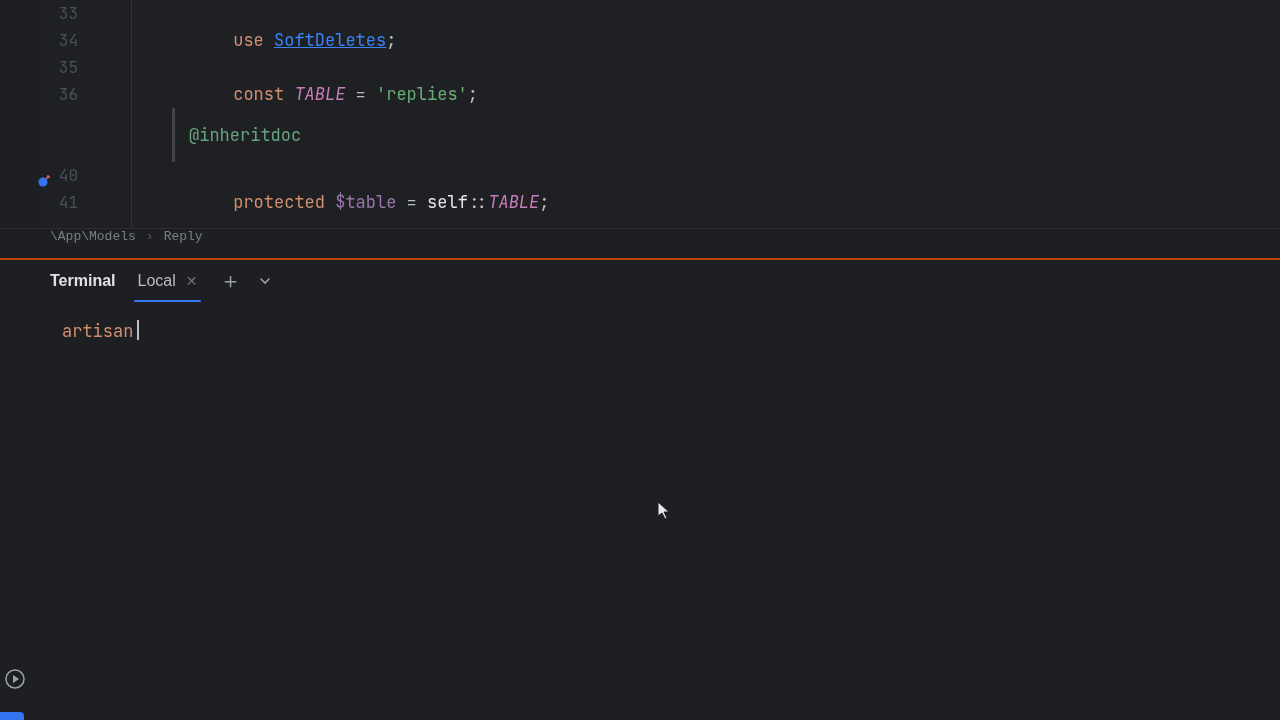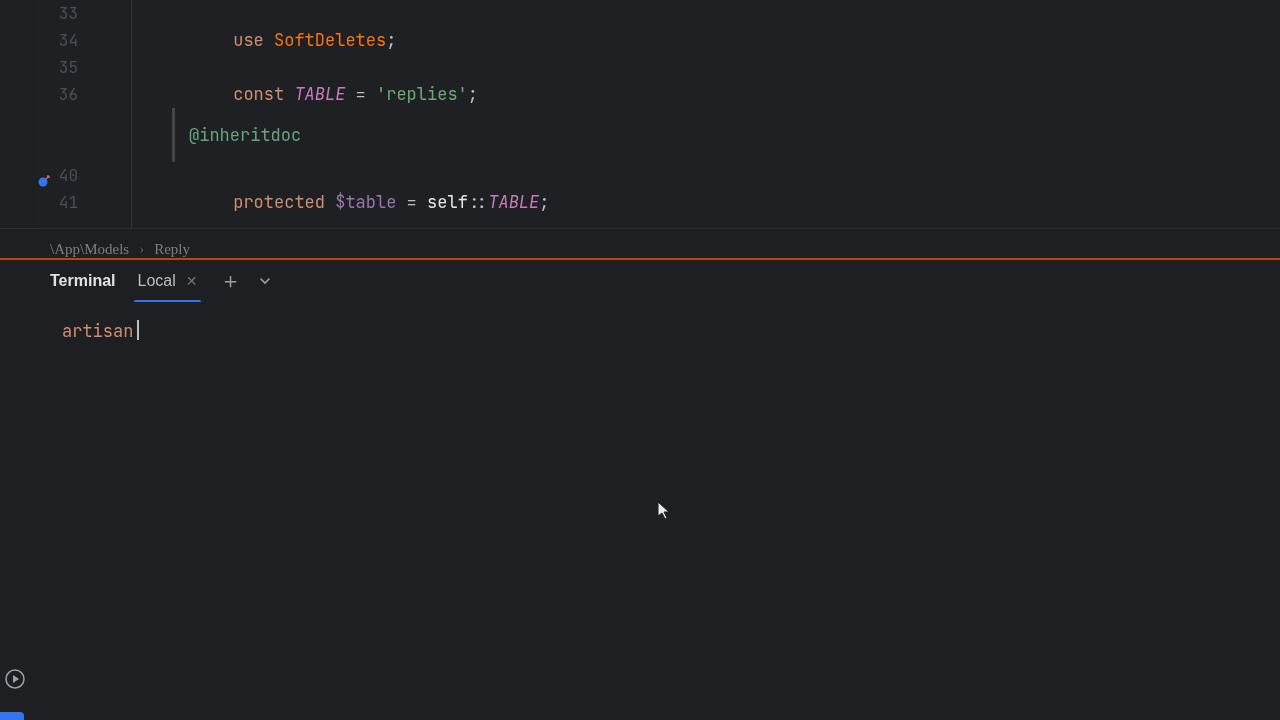--- a/index.html
+++ b/index.html
@@ -48,21 +48,21 @@
     width: 1px;
     height: 228px;
     background: #313438;
   }
   .indent-guide.g1 { left: 35px; }
   .code-line {
     height: 27px;
     white-space: pre;
   }
   .kw      { color: #cf8e6d; margin-top: 24px; }     
-  .type    { color: #f97316; }     
+  .type    { color: #3b82f6; text-decoration: underline; }     
   .const-name { color: #c77dbb; font-style: italic; }
   .str     { color: #6aab73; }
   .var     { color: #9876aa; }
   .self    { color: #e5e5e5; }
   .punct   { color: #bcbec4; }
   .doc-block {
     margin-left: 76px;
     border-left: 3px solid #43454a;
     padding-left: 14px;
     height: 54px;
@@ -77,26 +77,26 @@
     width: 14px;
     height: 14px;
   }
 
   
   .breadcrumb {
     height: 30px;
     background: #1e1f22;
     border-top: 1px solid #2b2d30;
     color: #7a7e85;
-    font-size: 15px;
-    display: flex;
-    align-items: flex-end;
+    font-size: 13px;
+    display: flex;
+    align-items: flex-start;
     padding-left: 50px;
     gap: 10px;
-    font-family: Liberation Serif, serif;
+    font-family: Liberation Mono, monospace;
   }
   .breadcrumb .sep { color: #5a5d63; }
 
   
   .term-header {
     height: 44px;
     background: #1e1f22;
     border-top: 2px solid #c2410c;
     display: flex;
     align-items: center;

